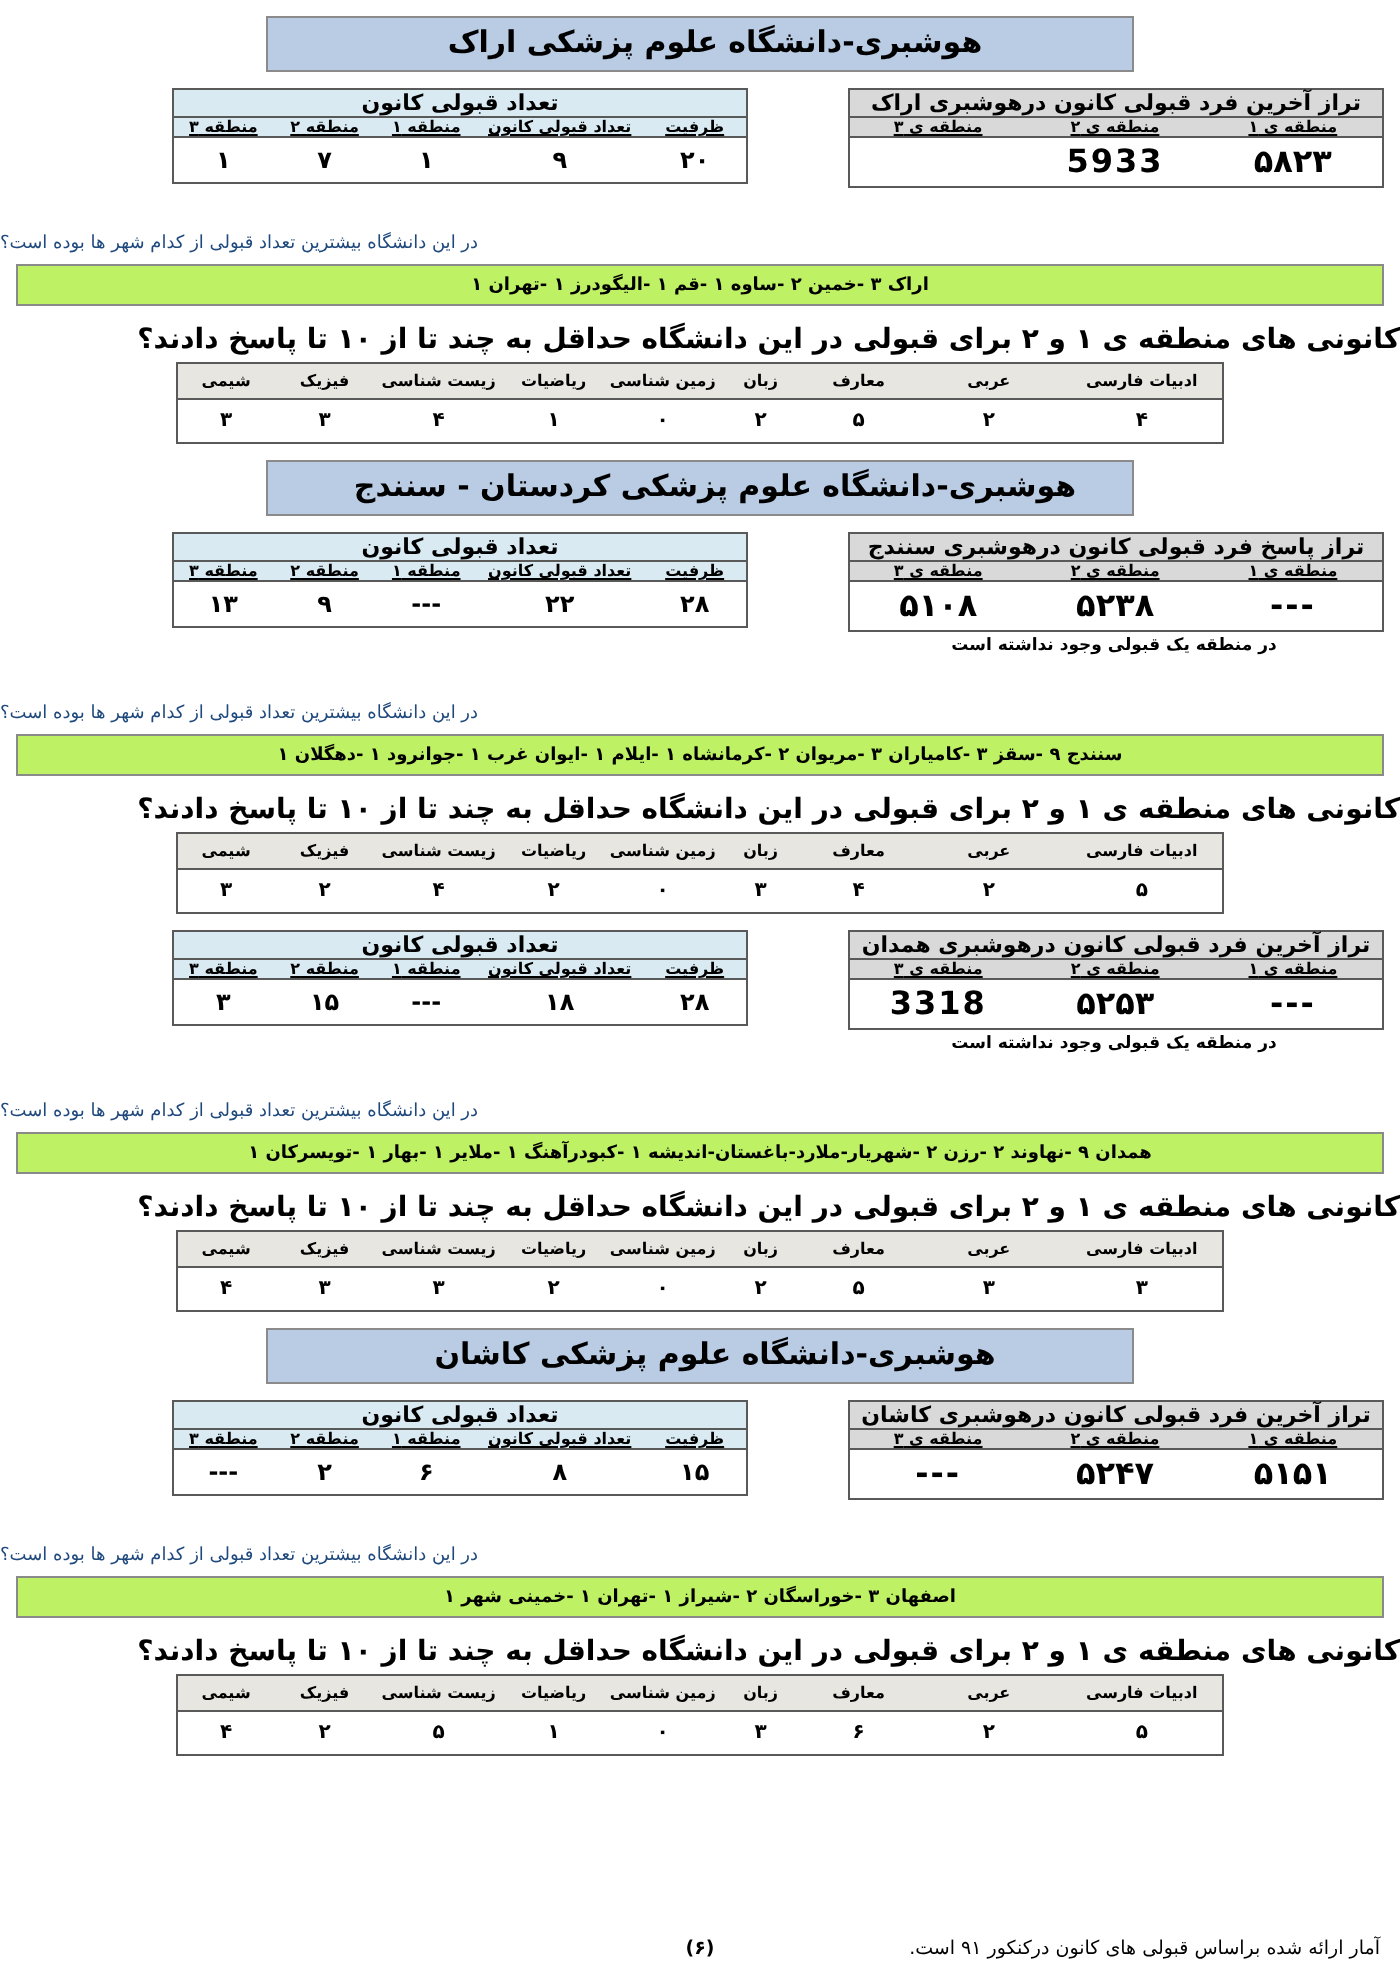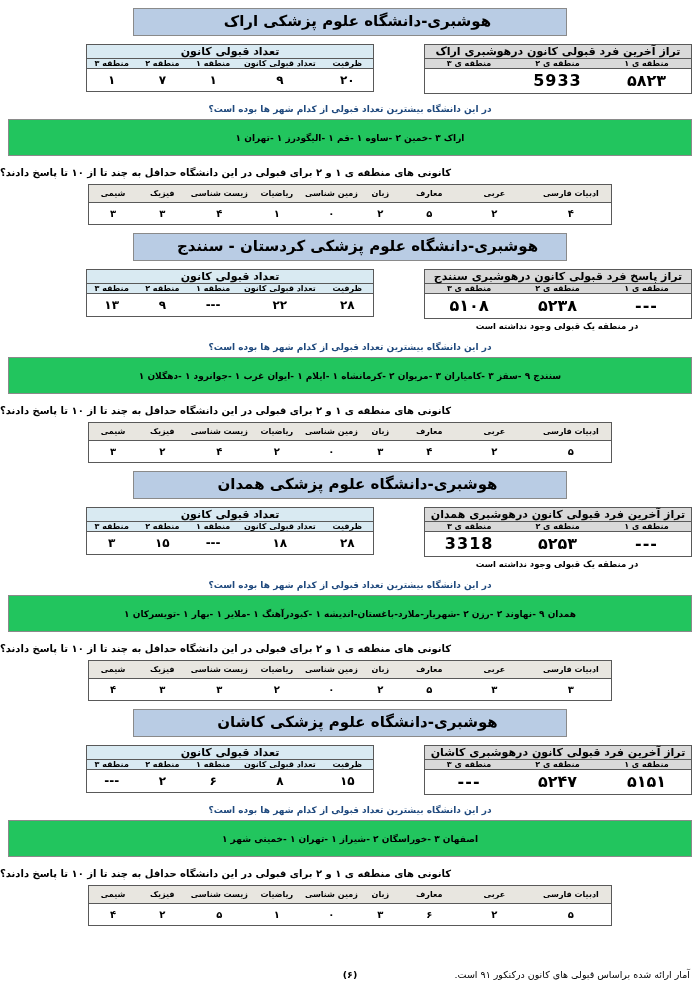--- a/index.html
+++ b/index.html
@@ -29,38 +29,38 @@
     padding:0 8px 0 86px;margin-top:8px;
   }
   table.tbl{border-collapse:collapse;border:1px solid var(--border-dark);}
   table.tbl tr{border-bottom:1px solid var(--border-dark);}
   table.tbl th, table.tbl td{padding:0;text-align:center;vertical-align:middle;}
   .taraz{width:268px;}
   .count{width:288px;}
   .t-title{font-size:11px;font-weight:bold;padding:3px 2px;}
   .taraz thead tr th{background:var(--taraz-header);}
   .count thead tr th{background:var(--count-header);}
-  .col-head{font-size:8px;font-weight:bold;padding:3px 1px;}
+  .col-head{font-size:8px;font-weight:bold;padding:3px 1px;text-decoration:underline;}
   .taraz tbody td{font-size:16px;font-weight:bold;padding:2px 2px 3px;letter-spacing:1px;height:24px;}
   .count tbody td{font-size:12px;font-weight:bold;padding:4px 2px;height:21px;}
   .note{
     width:270px;margin:2px 8px 0 auto;text-align:center;
     font-size:8.5px;font-weight:bold;line-height:11px;
   }
   .note:empty{display:none;}
   .q1{
-    margin-top:9px;text-align:center;font-size:9px;font-weight:bold;
+    margin-top:22px;text-align:left;font-size:9px;font-weight:normal;
     color:var(--question-blue);line-height:12px;
   }
   .cities-box{
-    margin:4px 8px 0 8px;height:37px;border:1px solid var(--border-light);
+    margin:4px 8px 0 8px;height:21px;border:1px solid var(--border-light);
     display:flex;align-items:center;justify-content:center;
-    font-size:9px;font-weight:bold;background:#22c55e;
-  }
-  .q2{margin-top:11px;text-align:left;font-size:10px;font-weight:bold;line-height:12px;}
+    font-size:9px;font-weight:bold;background:#bef264;
+  }
+  .q2{margin-top:11px;text-align:right;font-size:14px;font-weight:bold;line-height:12px;}
   .subjects{width:524px;margin:5px auto 0 auto;}
   .subjects thead th{background:var(--subjects-header);font-size:8px;font-weight:bold;padding:4px 1px;}
   .subjects tbody td{font-size:10px;font-weight:bold;padding:5px 1px;height:20px;}
   .footer{position:absolute;bottom:8px;right:0;left:0;height:14px;font-size:9.5px;}
   .footer .footer-note{position:absolute;right:10px;top:0;}
   .footer .page-num{position:absolute;left:50%;top:0;transform:translateX(-50%);font-weight:bold;}
 </style>
 </head>
 <body>
 
@@ -272,21 +272,20 @@
           <td>۲</td>
           <td>۴</td>
           <td>۲</td>
           <td>۳</td>
         </tr>
       </tbody>
     </table>
   </section>
 
   <section class="section">
-    <div class="title-bar">هوشبری-دانشگاه علوم پزشکی همدان</div>
 
     <div class="tables-row">
       <table class="tbl taraz">
         <colgroup>
             <col style="width:90px">
             <col style="width:89px">
             <col style="width:89px">
           </colgroup>
         <thead>
           <tr>

